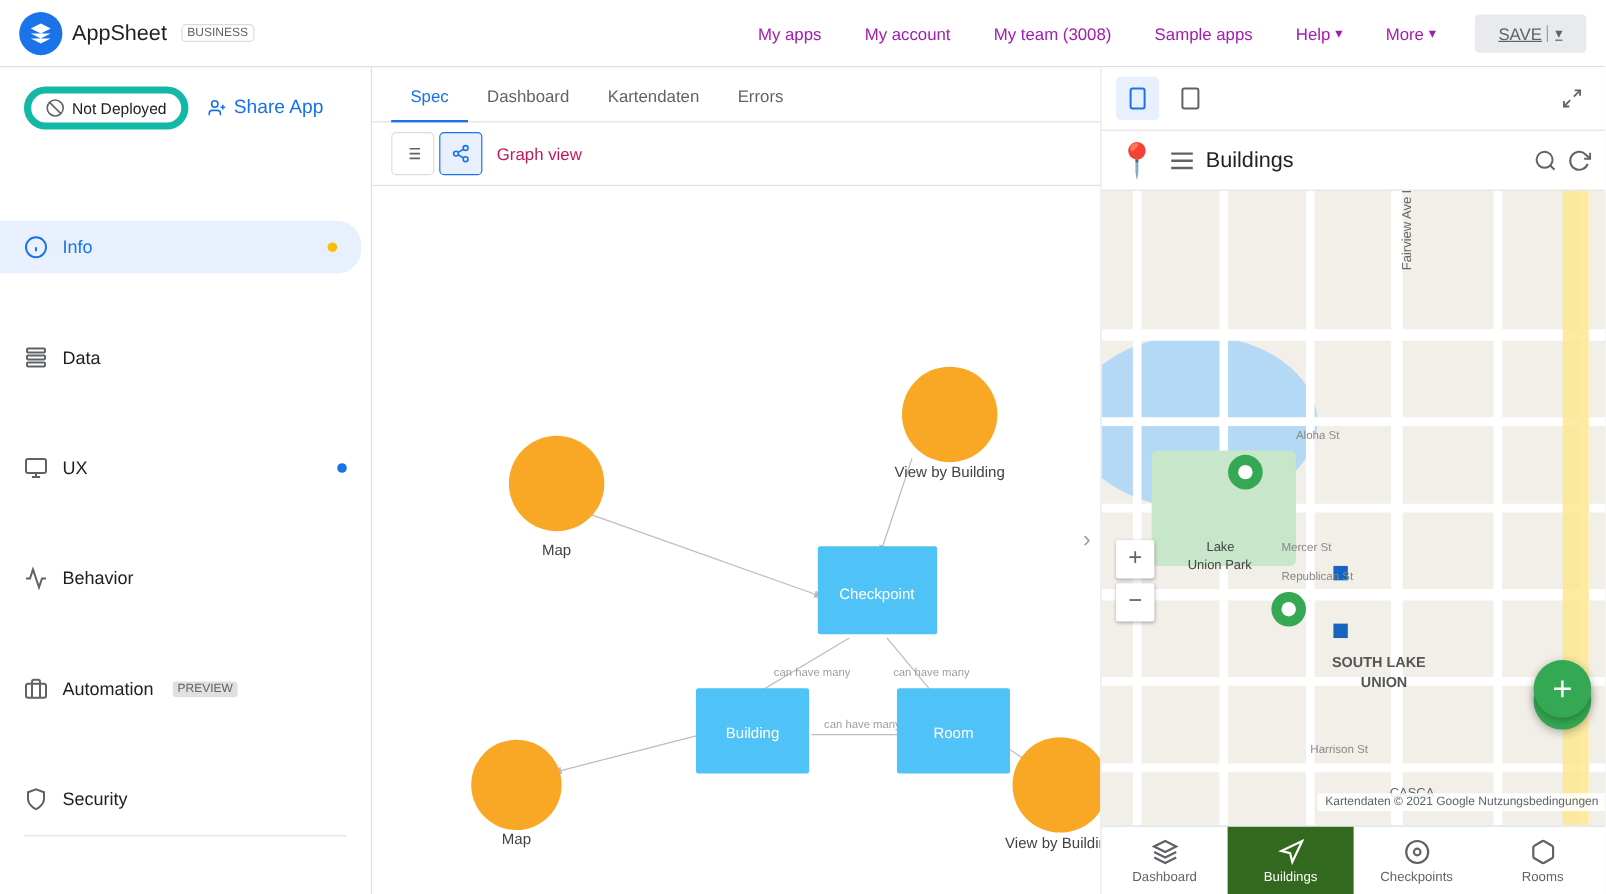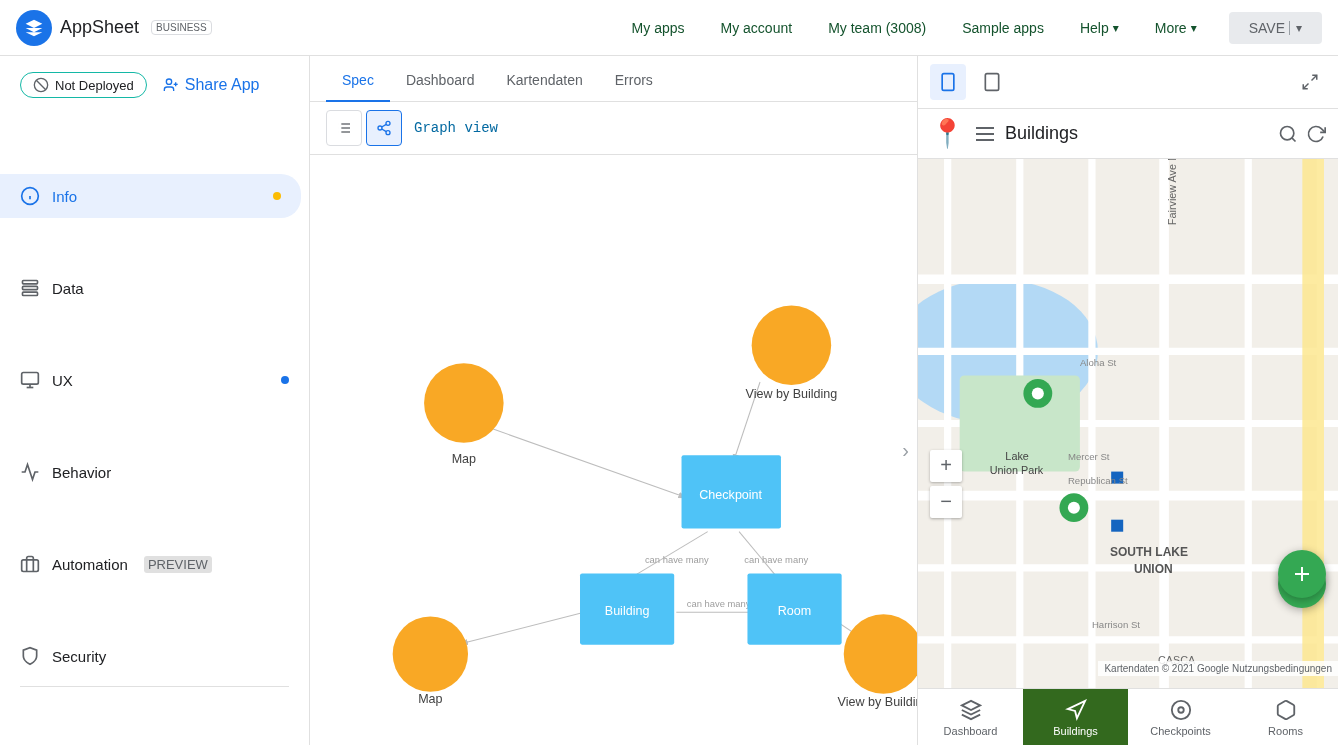--- a/index.html
+++ b/index.html
@@ -9,37 +9,37 @@
     .topnav {
       display: flex; align-items: center; height: 56px;
       border-bottom: 1px solid #e0e0e0; padding: 16px 16px; gap: 0;
     }
     .topnav-logo { display: flex; align-items: center; gap: 8px; margin-right: auto; }
     .topnav-logo-icon { width: 36px; height: 36px; background: #1a73e8; border-radius: 50%; display: flex; align-items: center; justify-content: center; }
     .topnav-logo-icon svg { width: 20px; height: 20px; fill: white; }
     .topnav-logo-text { font-size: 18px; font-weight: 500; color: #202124; }
     .topnav-logo-badge { font-size: 10px; color: #5f6368; border: 1px solid #dadce0; border-radius: 4px; padding: 1px 4px; margin-left: 4px; }
     .topnav-links { display: flex; align-items: center; gap: 4px; }
-    .topnav-link { padding: 8px 16px; color: #14532d; font-size: 14px; cursor: pointer; border-radius: 4px; white-space: nowrap; }
+    .topnav-link { padding: 8px 16px; color: #a21caf; font-size: 14px; cursor: pointer; border-radius: 4px; white-space: nowrap; }
     .topnav-link-with-arrow { display: flex; align-items: center; gap: 4px; }
     .topnav-save-btn {
       background: #e8eaed; color: #5f6368; padding: 8px 20px; border: none; border-radius: 4px;
-      font-size: 14px; cursor: pointer; display: flex; align-items: center; gap: 4px; margin-left: 16px;
+      font-size: 14px; cursor: pointer; display: flex; align-items: center; gap: 4px; margin-left: 16px; text-decoration: underline;
     }
 
     
     .main-layout { display: flex; height: calc(100vh - 56px); }
 
     
     .sidebar { width: 310px; border-right: 1px solid #e0e0e0; display: flex; flex-direction: column; padding: 16px 0; flex-shrink: 0; }
     .sidebar-title { font-size: 22px; font-weight: 500; padding: 8px 20px 16px; }
     .sidebar-badges { display: flex; align-items: center; gap: 8px; padding: 0 20px 12px; }
     .badge-not-deployed {
       display: flex; align-items: center; gap: 6px;
-      border: 1px solid #14b8a6; border-radius: 20px; padding: 4px 12px;
+      border: 6px solid #14b8a6; border-radius: 20px; padding: 4px 12px;
       font-size: 13px; color: #202124; cursor: pointer;
     }
     .badge-share {
       display: flex; align-items: center; gap: 6px;
       color: #1a73e8; font-size: 16px; cursor: pointer; padding: 4px 8px;
     }
     .sidebar-divider { height: 1px; background: #e0e0e0; margin: 8px 0; }
     .sidebar-nav { display: flex; flex-direction: column; }
     .sidebar-item {
       display: flex; align-items: center; gap: 12px;
@@ -58,21 +58,21 @@
       padding: 16px 16px 12px; font-size: 14px; color: #5f6368; cursor: pointer;
       border-bottom: 2px solid transparent; margin-bottom: -1px;
     }
     .tab.active { color: #1a73e8; border-bottom-color: #1a73e8; font-weight: 500; }
     .center-toolbar { display: flex; align-items: center; gap: 4px; padding: 8px 16px; border-bottom: 1px solid #e0e0e0; }
     .toolbar-btn {
       width: 36px; height: 36px; display: flex; align-items: center; justify-content: center;
       border: 1px solid #dadce0; border-radius: 4px; cursor: pointer; color: #5f6368;
     }
     .toolbar-btn.active { background: #e8f0fe; border-color: #1a73e8; color: #1a73e8; }
-    .toolbar-label { color: #0369a1; font-size: 14px; padding-left: 8px; font-family: Liberation Mono, monospace; }
+    .toolbar-label { color: #be185d; font-size: 14px; padding-left: 8px; }
     .graph-area { flex: 1; position: relative; overflow: hidden; background: #fff; }
     .graph-nav-arrow { position: absolute; right: 8px; top: 50%; transform: translateY(-50%); color: #9aa0a6; font-size: 20px; cursor: pointer; }
 
     
     .graph-svg { width: 100%; height: 100%; }
 
     
     .right-panel { width: 420px; display: flex; flex-direction: column; flex-shrink: 0; background: #f8f9fa; }
     .preview-toolbar { display: flex; align-items: center; padding: 8px 12px; border-bottom: 1px solid #e0e0e0; background: #fff; gap: 8px; }
     .preview-device-btn { width: 36px; height: 36px; display: flex; align-items: center; justify-content: center; border-radius: 4px; cursor: pointer; }
@@ -200,21 +200,21 @@
         </svg>
         <span class="sidebar-item-label">Behavior</span>
       </div>
 
       <div class="sidebar-item">
         <svg width="20" height="20" viewBox="0 0 24 24" fill="none" stroke="#5f6368" stroke-width="2">
           <rect x="2" y="7" width="20" height="14" rx="2"></rect>
             <path d="M16 21V5a2 2 0 0 0-2-2h-4a2 2 0 0 0-2 2v16"></path>
         </svg>
         <span class="sidebar-item-label">Automation</span>
-        <span style="font-size:13px; color:#5f6368; background:#e0e0e0; border-radius:3px; padding:1px 4px; margin-left:4px;">PREVIEW</span>
+        <span style="font-size:10px; color:#5f6368; background:#e0e0e0; border-radius:3px; padding:1px 4px; margin-left:4px;">PREVIEW</span>
       </div>
 
       <div class="sidebar-item">
         <svg width="20" height="20" viewBox="0 0 24 24" fill="none" stroke="#5f6368" stroke-width="2">
           <path d="M12 22s8-4 8-10V5l-8-3-8 3v7c0 6 8 10 8 10z"></path>
         </svg>
         <span class="sidebar-item-label">Security</span>
       </div>
 
 

